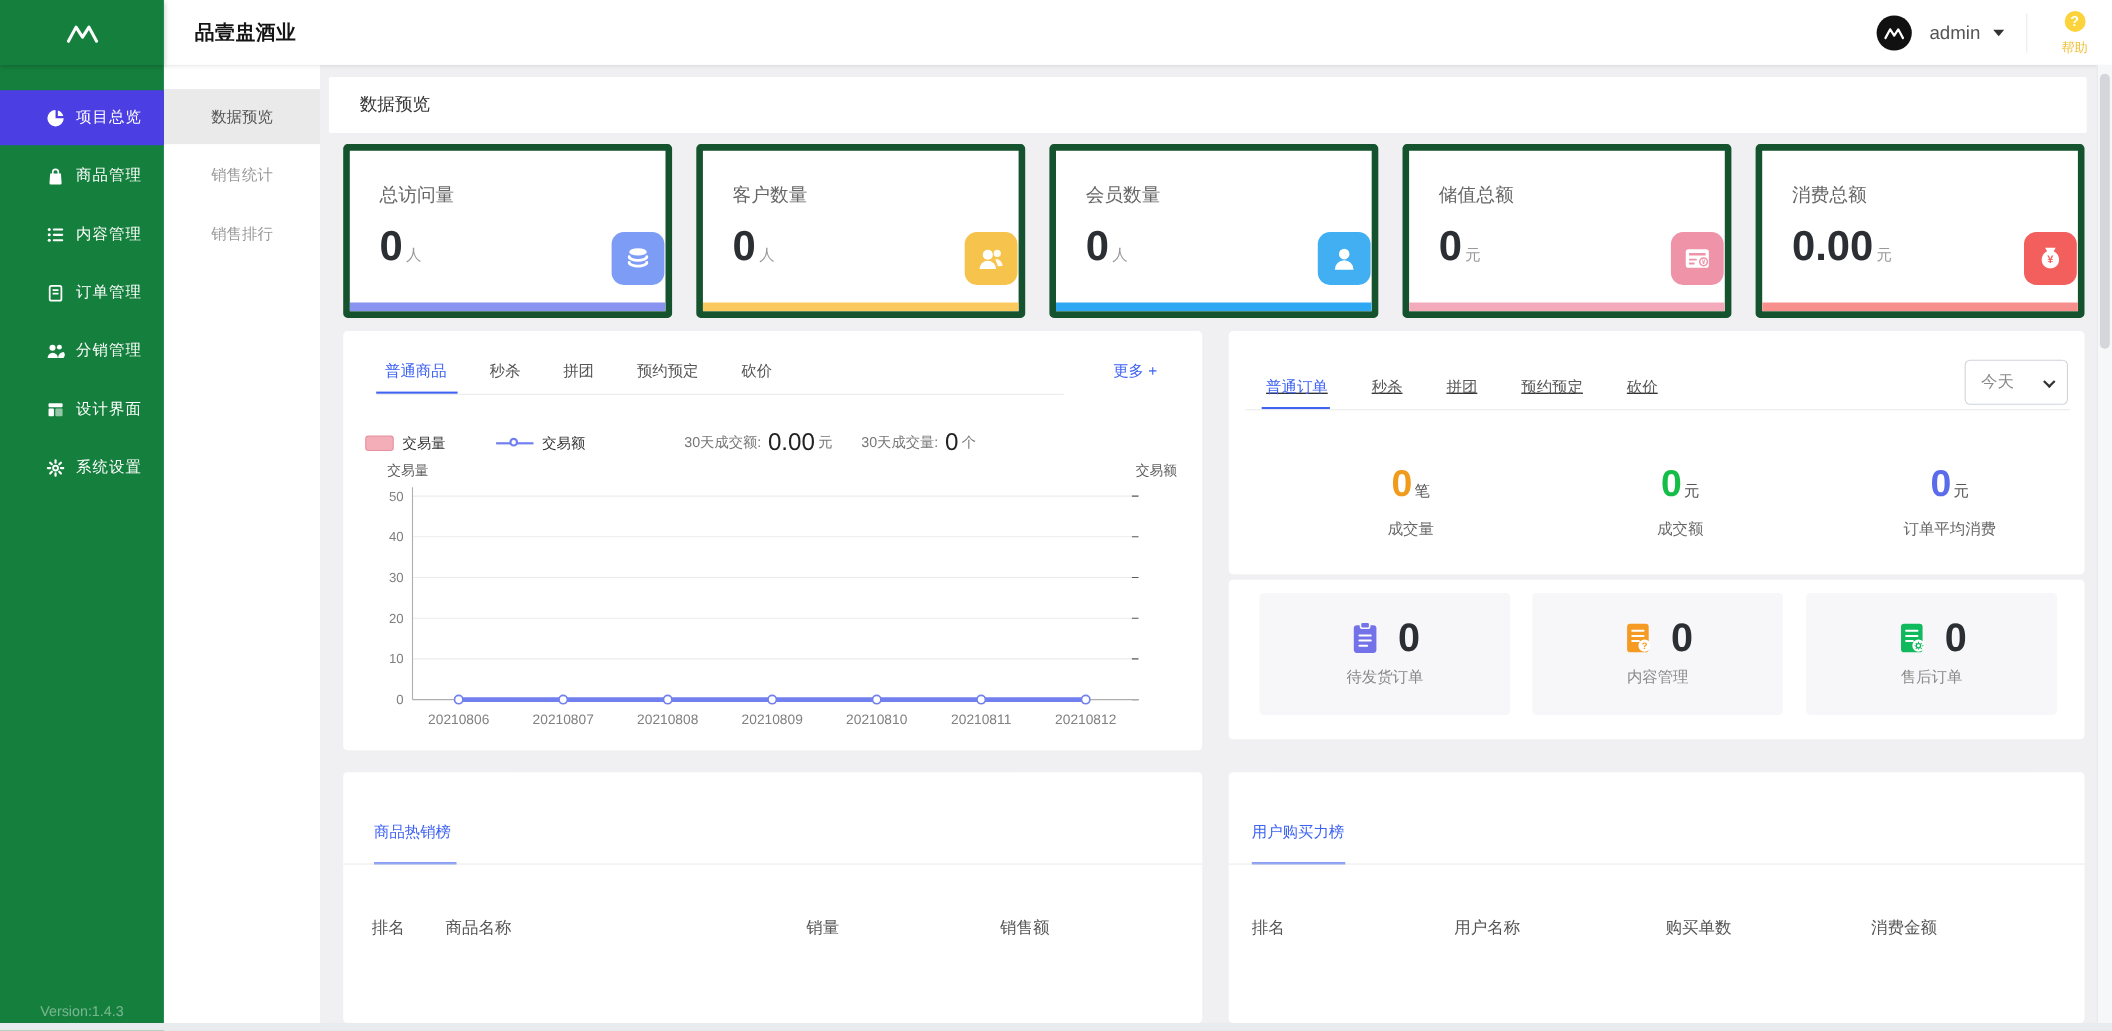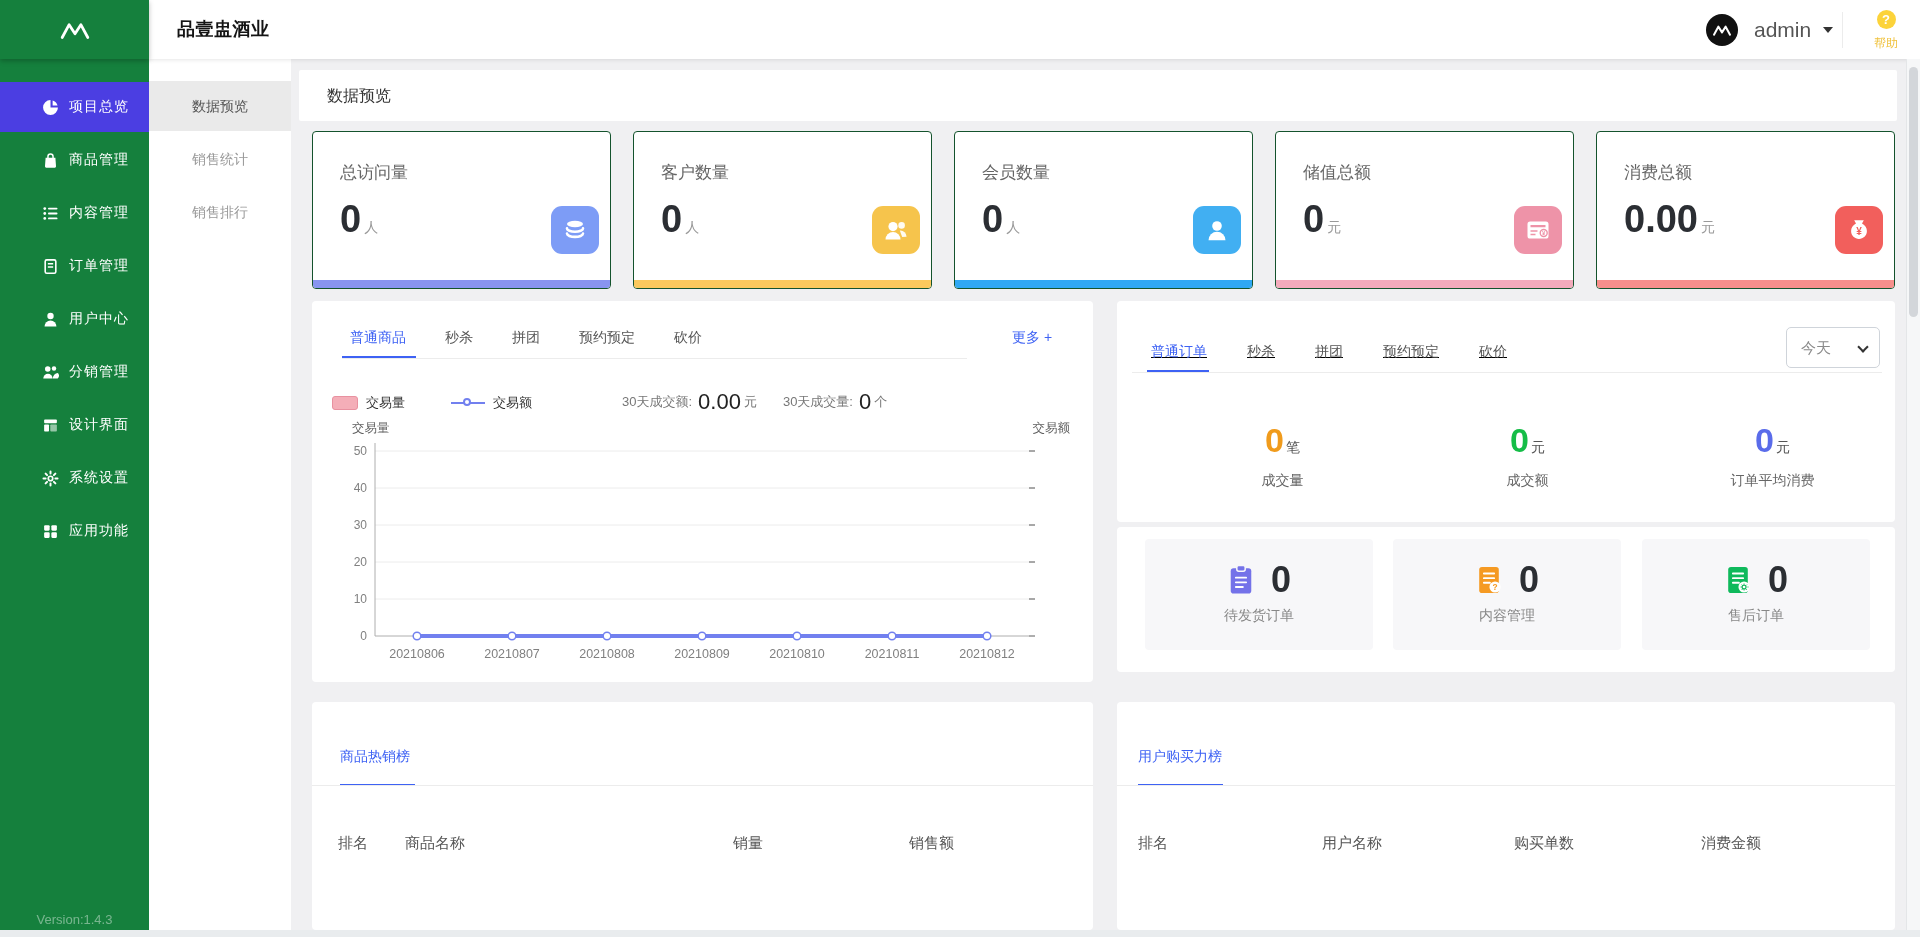--- a/index.html
+++ b/index.html
@@ -21,35 +21,35 @@
   .submenu { position:absolute; left:149px; top:59px; width:142px; height:871px; background:#fff; z-index:4; }
   .sub-item { height:50px; margin-bottom:3px; line-height:50px; text-align:center; font-size:14px; color:#999; cursor:pointer; }
   .sub-item:first-child { margin-top:22px; }
   .sub-item.active { background:#eaeaea; color:#555; }
 
   
   .topbar { position:absolute; left:149px; top:0; width:1771px; height:59px; background:#fff; z-index:5; box-shadow:0 1px 4px rgba(0,0,0,.10); }
   .app-title { position:absolute; left:28px; top:0; height:59px; line-height:59px; font-size:18px; font-weight:bold; color:#141414; letter-spacing:.5px; }
   .user-box { position:absolute; left:1557px; top:0; height:59px; display:flex; align-items:center; cursor:pointer; }
   .avatar { width:32px; height:32px; border-radius:50%; background:#111; display:flex; align-items:center; justify-content:center; }
-  .user-name { margin-left:16px; font-size:21px; color:#555; }
+  .user-name { margin-left:16px; font-size:17px; color:#555; }
   .caret { width:0; height:0; border-left:5px solid transparent; border-right:5px solid transparent; border-top:6px solid #333; margin-left:12px; }
   .hdr-divider { position:absolute; left:1693px; top:12px; width:1px; height:36px; background:#ececec; }
   .help-box { position:absolute; left:1715px; top:10px; width:44px; text-align:center; cursor:pointer; }
   .help-circle { width:19px; height:19px; border-radius:50%; background:#fcd33a; color:#fff; font-size:13px; font-weight:bold; line-height:19px; margin:0 auto; }
   .help-label { margin-top:6px; font-size:12px; color:#f0c23d; }
 
   
   .panel { position:absolute; background:#fff; border-radius:4px; }
 
   .titlebar { left:299px; top:70px; width:1598px; height:51px; border-radius:2px; }
   .titlebar .pt { position:absolute; left:28px; top:0; height:51px; line-height:51px; font-size:16px; color:#333; }
 
   
-  .stat-card { position:absolute; top:131px; width:299px; height:158px; background:#fff; border:1px solid #14532d; border-radius:4px; overflow:hidden; }
+  .stat-card { position:absolute; top:131px; width:299px; height:158px; background:#fff; border:6px solid #14532d; border-radius:4px; overflow:hidden; }
   .sc-title { position:absolute; left:27px; top:29px; font-size:17px; color:#666; }
   .sc-value { position:absolute; left:27px; top:66px; font-size:38px; font-weight:bold; color:#2b2e33; }
   .sc-unit { font-size:14px; font-weight:normal; color:#999; margin-left:3px; }
   .sc-icon { position:absolute; left:238px; top:74px; width:48px; height:48px; border-radius:11px; display:flex; align-items:center; justify-content:center; }
   .sc-bar { position:absolute; left:0; bottom:0; width:100%; height:8px; }
 
   
   .tab { font-size:14px; color:#555; cursor:pointer; }
   .tab.active { color:#3e62f4; }
   .underline { position:absolute; height:2px; background:#3e62f4; }
@@ -139,27 +139,20 @@
       </div>
       <div class="nav-item">
         <svg class="ni" viewBox="0 0 16 16">
             <rect x="3" y="1.8" width="10" height="12.6" rx="1.5" fill="none" stroke="#fff" stroke-width="1.5"></rect>
             <path d="M5.5 5.4h5M5.5 8.4h5" stroke="#fff" stroke-width="1.4"></path>
           </svg>
         <span class="nl">订单管理</span>
       </div>
       <div class="nav-item">
         <svg class="ni" viewBox="0 0 16 16">
-            <circle cx="8" cy="4.7" r="3" fill="#fff"></circle>
-            <path d="M2.4 14.6a5.6 5.6 0 0 1 11.2 0Z" fill="#fff"></path>
-          </svg>
-        <span class="nl">用户中心</span>
-      </div>
-      <div class="nav-item">
-        <svg class="ni" viewBox="0 0 16 16">
             <circle cx="5.4" cy="4.8" r="2.6" fill="#fff"></circle>
             <path d="M1.2 13.6a4.4 4.4 0 0 1 8.8 0Z" fill="#fff"></path>
             <circle cx="11.3" cy="4.3" r="2.1" fill="#fff"></circle>
             <path d="M10.2 13.6a5 5 0 0 1 4.8-5.2 4 4 0 0 1-.2 5.2Z" fill="#fff"></path>
           </svg>
         <span class="nl">分销管理</span>
       </div>
       <div class="nav-item">
         <svg class="ni" viewBox="0 0 16 16">
             <g fill="#fff">
@@ -171,31 +164,20 @@
         <span class="nl">设计界面</span>
       </div>
       <div class="nav-item">
         <svg class="ni" viewBox="0 0 16 16">
             <circle cx="8" cy="8" r="2.1" fill="none" stroke="#fff" stroke-width="1.6"></circle>
             <g stroke="#fff" stroke-width="1.9" stroke-linecap="round">
               <path d="M8 1.4v2M8 12.6v2M1.4 8h2M12.6 8h2M3.4 3.4l1.4 1.4M11.2 11.2l1.4 1.4M12.6 3.4l-1.4 1.4M4.8 11.2l-1.4 1.4"></path>
             </g>
           </svg>
         <span class="nl">系统设置</span>
-      </div>
-      <div class="nav-item">
-        <svg class="ni" viewBox="0 0 16 16">
-            <g fill="#fff">
-              <rect x="2" y="2" width="5.2" height="5.2" rx="1"></rect>
-              <rect x="8.8" y="2" width="5.2" height="5.2" rx="1"></rect>
-              <rect x="2" y="8.8" width="5.2" height="5.2" rx="1"></rect>
-              <rect x="8.8" y="8.8" width="5.2" height="5.2" rx="1"></rect>
-            </g>
-          </svg>
-        <span class="nl">应用功能</span>
       </div>
     </nav>
     <div class="version">Version:1.4.3</div>
   </aside>
 
   <div class="submenu">
     <div class="sub-item active">数据预览</div>
     <div class="sub-item">销售统计</div>
     <div class="sub-item">销售排行</div>
   </div>

